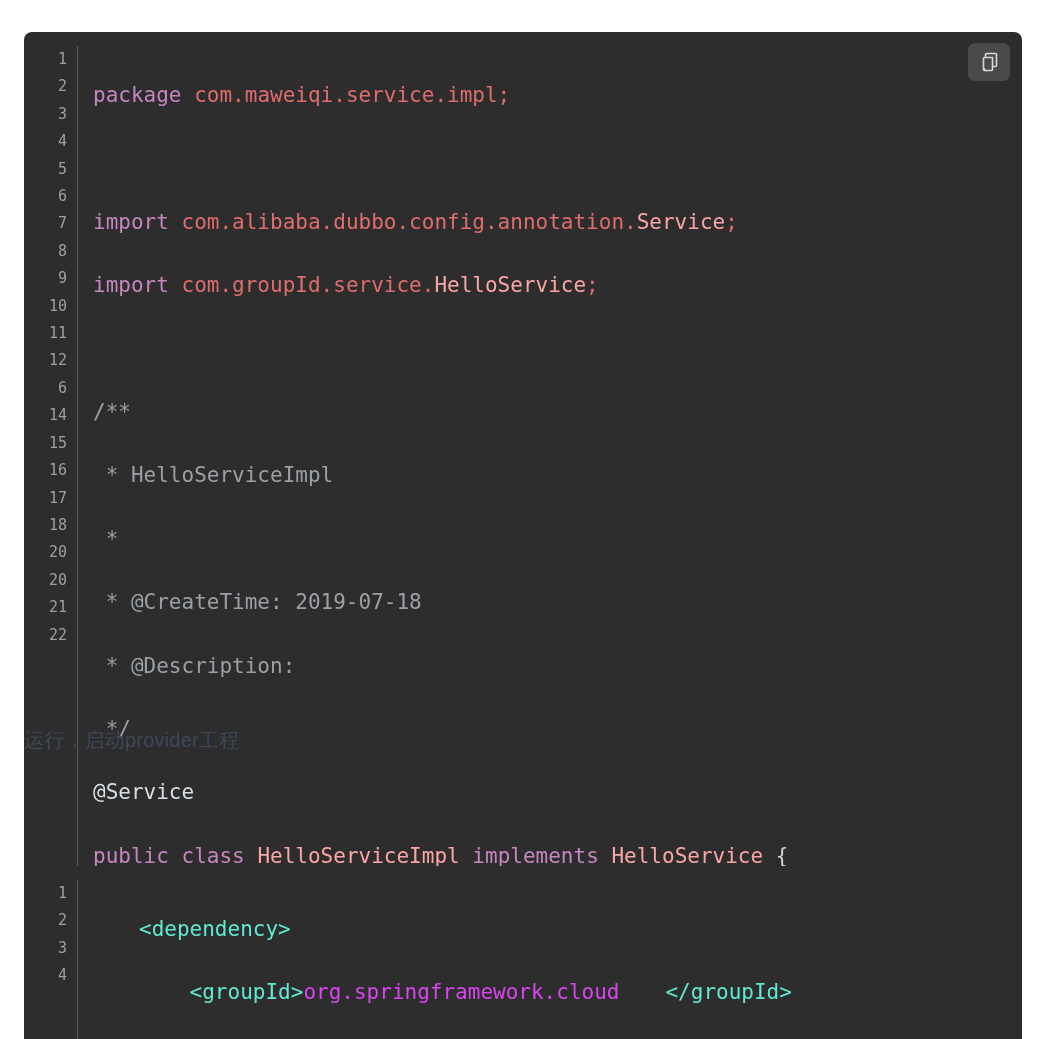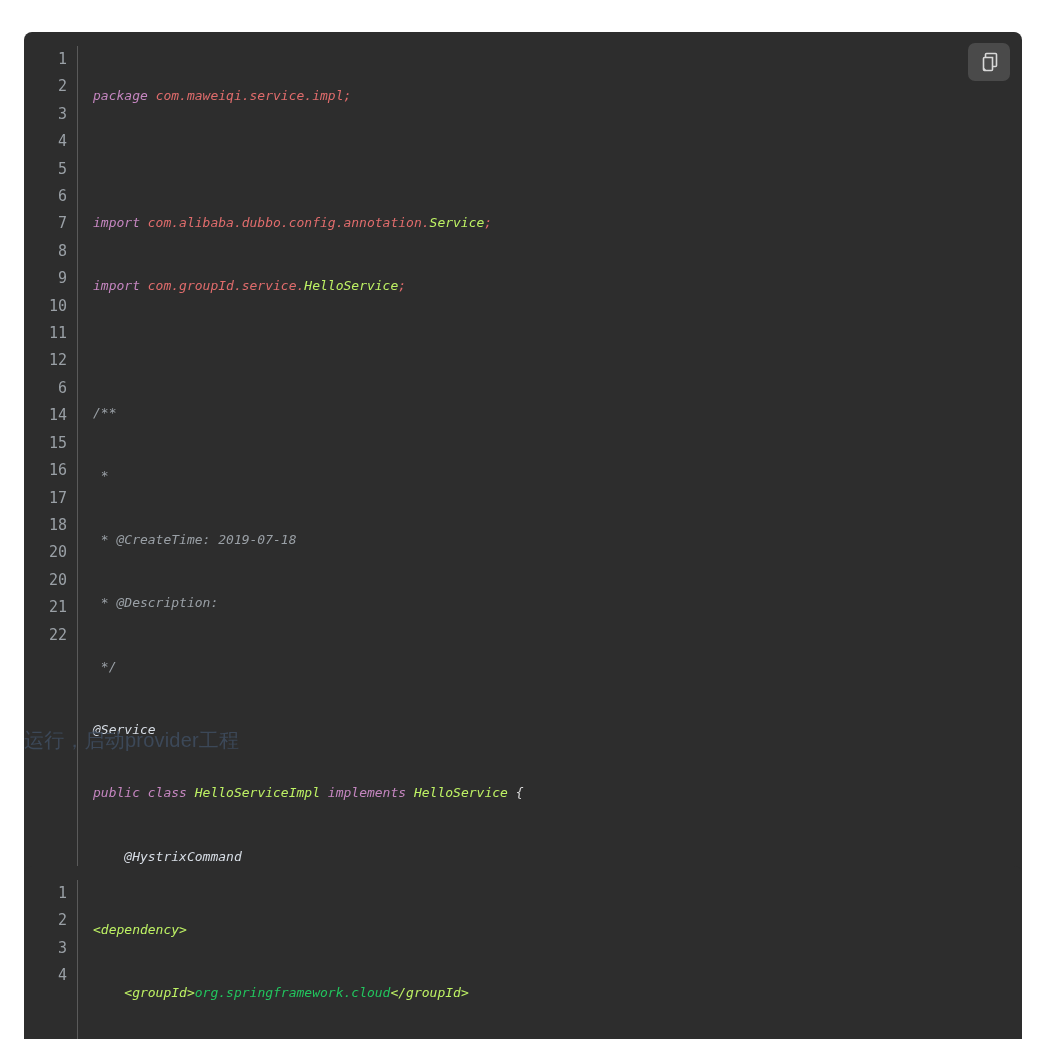--- a/index.html
+++ b/index.html
@@ -47,36 +47,35 @@
   }
   .code-lines {
     flex: 1 1 auto;
     padding-left: 15px;
     overflow: hidden;
     white-space: pre;
   }
   .code-lines .cl {
     display: block;
     font-family: "DejaVu Sans Mono", "Liberation Mono", monospace;
-    font-size: 13px;
+    font-size: 21px;
     line-height: 27.4px;
     color: #d4d4d4;
     white-space: pre;
-    font-style: italic;
   }
 
   
   .t-kw   { color: #c586c0; }
   .t-pkg  { color: #e06c6c; }
-  .t-cls  { color: #bef264; }
+  .t-cls  { color: #fca5a5; }
   .t-cmt  { color: #9aa0a6; }
   .t-ann  { color: #d8dee6; }
   .t-pln  { color: #d4d4d4; }
-  .t-tag  { color: #bef264; }
-  .t-txt  { color: #22c55e; }
+  .t-tag  { color: #5eead4; margin-left: 46px; }
+  .t-txt  { color: #d946ef; }
 
   
   .copy-btn {
     position: absolute;
     top: 11px; right: 12px;
     width: 42px; height: 38px;
     background: #4a4a4a;
     border-radius: 7px;
     display: flex; align-items: center; justify-content: center;
     cursor: pointer;
@@ -125,20 +124,21 @@
           <span class="ln">21</span>
           <span class="ln">22</span>
         </div>
       <div class="code-lines">
         <span class="cl"><span class="t-kw">package</span> <span class="t-pkg">com.maweiqi.service.impl;</span></span>
         <span class="cl"> </span>
         <span class="cl"><span class="t-kw">import</span> <span class="t-pkg">com.alibaba.dubbo.config.annotation.</span><span class="t-cls">Service</span><span class="t-pkg">;</span></span>
         <span class="cl"><span class="t-kw">import</span> <span class="t-pkg">com.groupId.service.</span><span class="t-cls">HelloService</span><span class="t-pkg">;</span></span>
         <span class="cl"> </span>
         <span class="cl"><span class="t-cmt">/**</span></span>
+        <span class="cl"><span class="t-cmt"> * HelloServiceImpl</span></span>
         <span class="cl"><span class="t-cmt"> *</span></span>
         <span class="cl"><span class="t-cmt"> * @CreateTime: 2019-07-18</span></span>
         <span class="cl"><span class="t-cmt"> * @Description:</span></span>
         <span class="cl"><span class="t-cmt"> */</span></span>
         <span class="cl"><span class="t-ann">@Service</span></span>
         <span class="cl"><span class="t-kw">public</span> <span class="t-kw">class</span> <span class="t-cls">HelloServiceImpl</span> <span class="t-kw">implements</span> <span class="t-cls">HelloService</span> <span class="t-pln">{</span></span>
         <span class="cl">    <span class="t-ann">@HystrixCommand</span></span>
         
         
         

